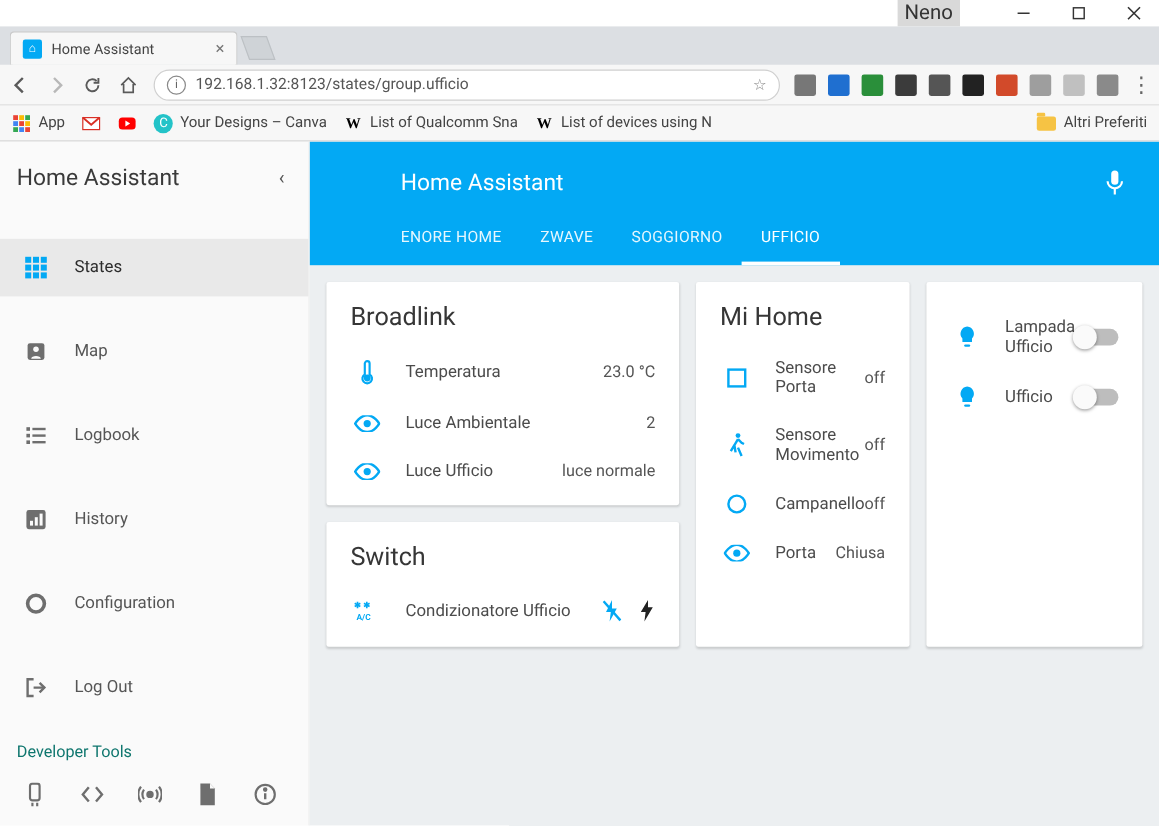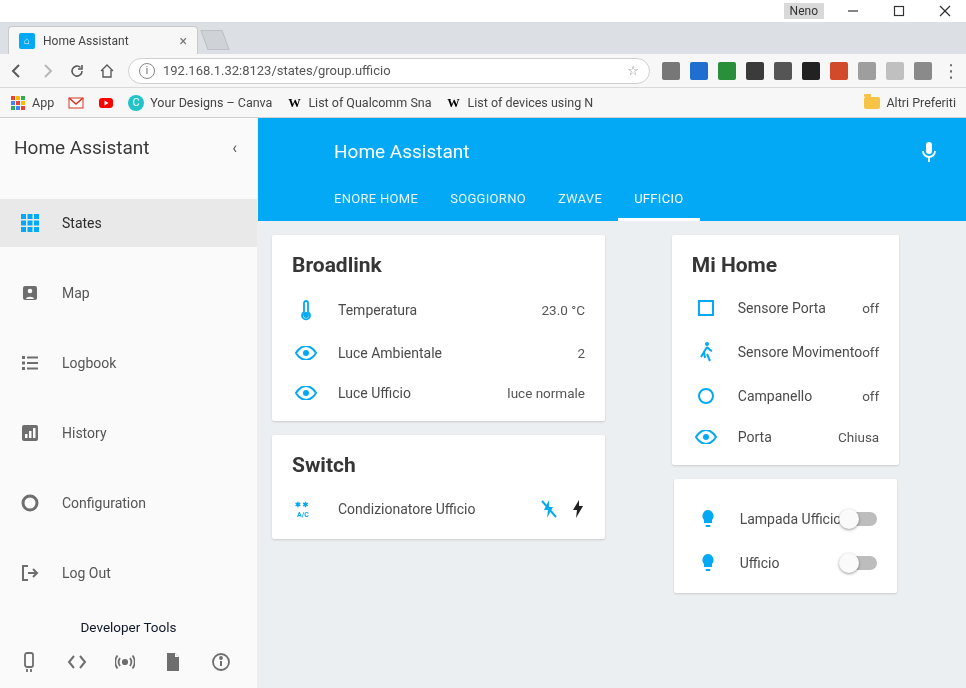--- a/index.html
+++ b/index.html
@@ -1,20 +1,20 @@
 <!DOCTYPE html>
 <html><head>
 <meta charset="utf-8">
 <style>
   * { box-sizing: border-box; margin: 0; padding: 0; font-family: "Segoe UI", Roboto, Arial, sans-serif; }
   html, body { width: 966px; height: 688px; overflow: hidden; background:#fff; }
 
   
   .win-titlebar { height: 22px; background:#fff; display:flex; justify-content:flex-end; align-items:center; padding:0 4px; gap:12px; }
-  .win-titlebar .user { background:#d9d9d9; font-size:12px; padding:1px 6px; color:#333; margin-right:0;}
+  .win-titlebar .user { background:#d9d9d9; font-size:17px; padding:1px 6px; color:#333; margin-right:24px;}
   .win-btn { width:34px; height:20px; display:flex; align-items:center; justify-content:center; color:#444; }
   .win-btn svg { width:12px; height:12px; }
 
   
   .tabstrip { height:32px; background:#dcdfe3; display:flex; align-items:flex-end; padding-left:8px; position:relative; }
   .tab { background:#f7f7f7; height:28px; min-width:190px; display:flex; align-items:center; padding:0 10px; font-size:12px; color:#444; border-top-left-radius:4px; border-top-right-radius:4px; border:1px solid #c9c9c9; border-bottom:none; gap:8px;}
   .tab .favico { width:16px; height:16px; background:#03a9f4; border-radius:2px; display:flex; align-items:center; justify-content:center; color:#fff; font-size:10px;}
   .tab .close { margin-left:auto; color:#777; font-size:14px;}
   .newtab { width:22px; height:20px; margin-left:6px; margin-bottom:4px; background:#cfd3d7;transform:skewX(20deg); border:1px solid #bcc0c4;}
 
@@ -41,46 +41,46 @@
   .app { display:flex; height:570px; }
   .sidebar { width:258px; background:#fafafa; border-right:1px solid #eee; display:flex; flex-direction:column; }
   .sb-head { display:flex; align-items:center; justify-content:space-between; padding:18px 20px 18px 14px; }
   .sb-head h1 { font-size:19px; font-weight:400; color:#3a3a3a; }
   .sb-head .chev { color:#555; font-size:16px;}
   .sb-item { display:flex; align-items:center; gap:22px; padding:14px 20px; font-size:14px; color:#555;margin-top:22px;}
   .sb-item.active { background:#e9e9e9; color:#2b2b2b; }
   .sb-item .ico { width:20px; height:20px; display:flex; align-items:center; justify-content:center; color:#6e6e6e;}
   .sb-item.active .ico { color:#03a9f4; }
   .sb-divider { height:1px; background:#e2e2e2; margin:4px 0;}
-  .dev-tools-label { font-size:13.5px; color:#0f172a; padding:14px 14px 10px;text-align:center; }
+  .dev-tools-label { font-size:13.5px; color:#0f766e; padding:14px 14px 10px; }
   .dev-tools-row { display:flex; gap:26px; padding:6px 18px 18px; color:#6e6e6e;}
   .dev-tools-row .dt { width:22px; height:22px; display:flex; align-items:center; justify-content:center;}
 
   
   .main { flex:1; background:#eceff1; display:flex; flex-direction:column; overflow:hidden;}
   .appbar { background:#03a9f4; color:#fff; padding:22px 0 0 0; }
   .appbar-row1 { display:flex; align-items:center; padding:0 28px 16px 76px; }
   .appbar-row1 h2 { font-size:19px; font-weight:400;}
   .mic { margin-left:auto; }
   .tabs { display:flex; gap:0; padding-left:60px; }
   .tabrow-item { padding:12px 16px; font-size:13px; font-weight:400; letter-spacing:.3px; color:rgba(255,255,255,.9); border-bottom:3px solid transparent; }
   .tabrow-item.active { border-bottom-color:#fff; color:#fff; }
 
   .cards { flex:1; overflow:auto; padding:14px; display:grid; grid-template-columns: 1fr 1fr; gap:14px; align-content:start;}
   .card { background:#fff; border-radius:2px; box-shadow:0 1px 2px rgba(0,0,0,.15); padding:18px 20px 8px; }
-  .card h3 { font-size:21px; font-weight:700; color:#363636; margin-bottom:10px;}
+  .card h3 { font-size:21px; font-weight:400; color:#363636; margin-bottom:10px;}
   .row { display:flex; align-items:center; padding:12px 0; font-size:14px; color:#585858;}
   .row .rico { width:28px; color:#03a9f4; display:flex; justify-content:center;}
   .row .rlabel { flex:1; margin-left:18px; color:#4b4b4b;}
   .row .rval { color:#555; font-size:13.5px;}
   .row .racts { display:flex; gap:14px; align-items:center;}
   .toggle { width:36px; height:14px; background:#bdbdbd; border-radius:7px; position:relative;}
   .toggle::after{content:""; position:absolute; width:20px; height:20px; background:#fafafa; border-radius:50%; top:-3px; left:-2px; box-shadow:0 1px 3px rgba(0,0,0,.4);}
   .col-left { display:flex; flex-direction:column; gap:14px;}
-  .col-right { display:flex; flex-direction:column; gap:14px;align-items:center;}
+  .col-right { display:flex; flex-direction:row; gap:14px;}
 
   svg { display:block; }
 </style>
 </head>
 <body>
 
 <div class="win-titlebar">
   <span class="user">Neno</span>
   <div class="win-btn">
       <svg viewBox="0 0 12 12">
@@ -322,22 +322,22 @@
         <span class="mic">
             <svg width="18" height="22" viewBox="0 0 18 22" fill="#fff">
               <rect x="6" y="1" width="6" height="12" rx="3"></rect>
               <path d="M3 10a6 6 0 0 0 12 0" fill="none" stroke="#fff" stroke-width="1.8"></path>
               <line x1="9" y1="16" x2="9" y2="21" stroke="#fff" stroke-width="1.8"></line>
             </svg>
           </span>
       </div>
       <div class="tabs">
         <div class="tabrow-item">ENORE HOME</div>
+        <div class="tabrow-item">ZWAVE</div>
         <div class="tabrow-item">SOGGIORNO</div>
-        <div class="tabrow-item">ZWAVE</div>
         <div class="tabrow-item active">UFFICIO</div>
       </div>
     </div>
 
     <div class="cards">
 
       <div class="col-left">
 
         <div class="card">
           <h3>Broadlink</h3>

